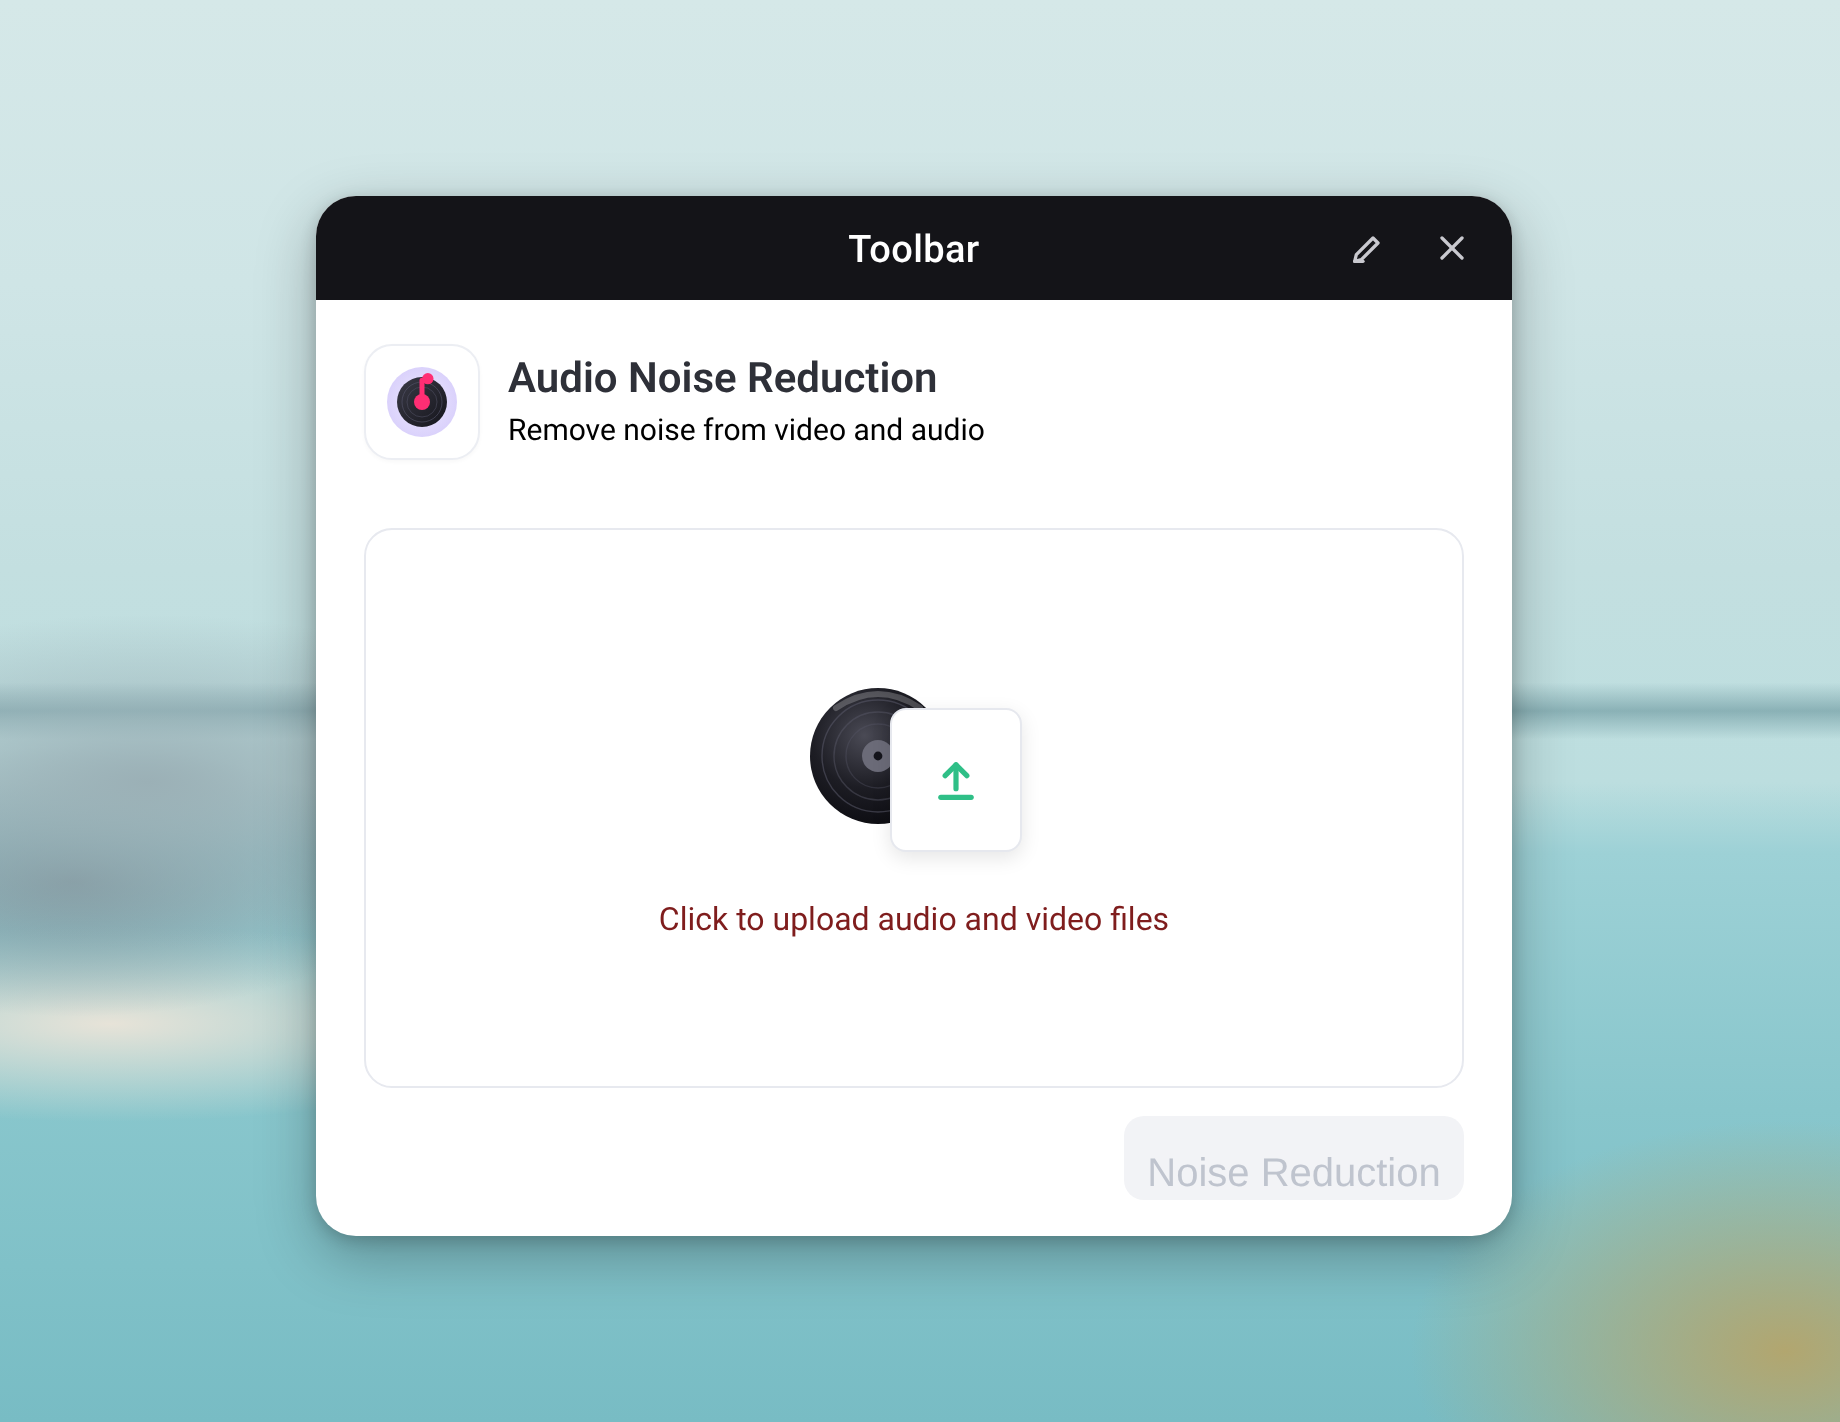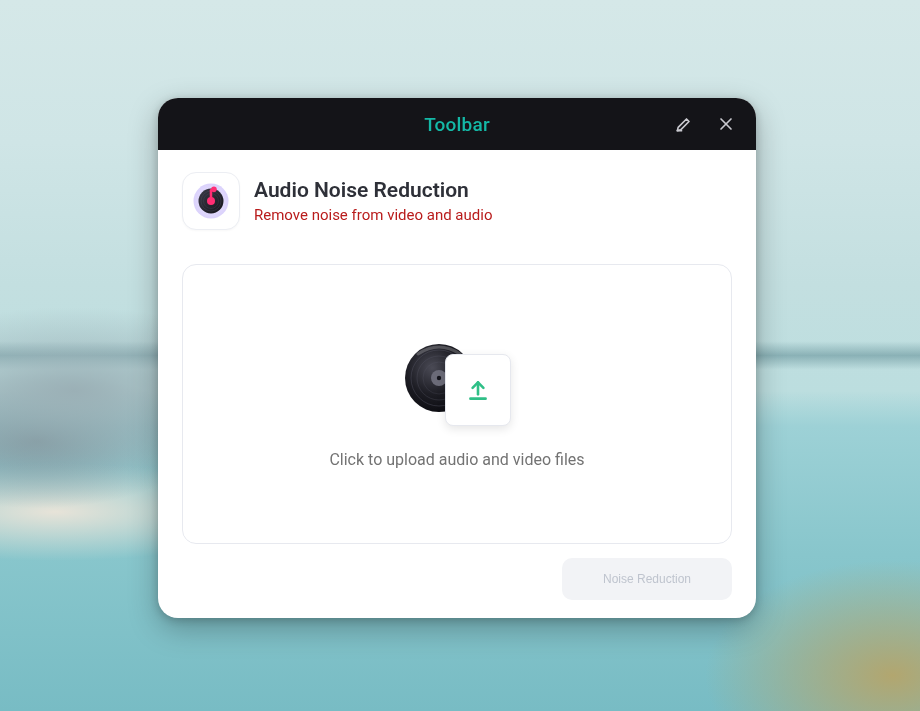--- a/index.html
+++ b/index.html
@@ -23,64 +23,64 @@
   }
 
   .window{
     position:absolute;left:158px;top:98px;width:598px;height:520px;
     border-radius:20px;overflow:hidden;
     box-shadow:0 10px 30px rgba(0,0,0,0.28), 0 2px 8px rgba(0,0,0,0.18);
     background:#ffffff;
     display:flex;flex-direction:column;
   }
   .titlebar{
-    height:52px;flex:0 0 52px;background:#141418;color:#14b8a6;
+    height:52px;flex:0 0 52px;background:#141418;color:#ffffff;
     display:flex;align-items:center;justify-content:center;position:relative;
   }
   .titlebar-title{font-size:19px;font-weight:500;letter-spacing:0.2px;}
   .titlebar-actions{position:absolute;right:10px;top:0;height:52px;display:flex;align-items:center;gap:2px;}
   .titlebar-btn{width:40px;height:40px;display:flex;align-items:center;justify-content:center;border-radius:6px;cursor:pointer;color:#c9c9cf;}
   .titlebar-btn svg{width:20px;height:20px;display:block;}
 
   .content{flex:1 1 auto;padding:22px 24px 18px 24px;display:flex;flex-direction:column;}
 
   .header-row{display:flex;align-items:center;gap:14px;margin-bottom:34px;}
   .app-icon{
     width:56px;height:56px;border-radius:14px;background:#fff;
     border:1px solid #eceef3;display:flex;align-items:center;justify-content:center;
     box-shadow:0 1px 2px rgba(0,0,0,0.03);
   }
   .app-icon svg{width:40px;height:40px;display:block;}
   .header-text{display:flex;flex-direction:column;gap:2px;}
   .header-title{font-size:21px;font-weight:600;color:#2e3038;line-height:1.2;}
-  .header-sub{font-size:15px;color:#b91c1c;}
+  .header-sub{font-size:15px;color:#000000;}
 
   .dropzone{
     flex:1 1 auto;border:1px solid #e7e9ef;border-radius:14px;
     display:flex;flex-direction:column;align-items:center;justify-content:center;
     gap:24px;cursor:pointer;background:#fff;
   }
   .dz-illustration{position:relative;width:120px;height:86px;}
   .disc{position:absolute;left:6px;top:2px;width:72px;height:72px;}
   .disc svg{width:72px;height:72px;display:block;}
   .paper{
     position:absolute;left:48px;top:14px;width:64px;height:70px;
     background:#ffffff;border:1px solid #e6e8ee;border-radius:8px;
     box-shadow:0 3px 10px rgba(0,0,0,0.10);
     display:flex;align-items:center;justify-content:center;
   }
   .paper svg{width:26px;height:26px;display:block;}
-  .dz-text{font-size:16px;color:#737373;}
+  .dz-text{font-size:16px;color:#7f1d1d;}
 
   .footer{display:flex;justify-content:flex-end;padding-top:14px;}
   .primary-btn{
     min-width:170px;height:42px;border-radius:10px;
     background:#f2f3f6;color:#bfc4ce;border:none;
-    font-size:12px;font-weight:500;cursor:default;
-    display:flex;align-items:center;justify-content:center;
+    font-size:20px;font-weight:500;cursor:default;
+    display:flex;align-items:flex-end;justify-content:center;
   }
 </style>
 </head>
 <body>
 
 <div class="desktop">
 
   <div class="window">
 
     <div class="titlebar">

